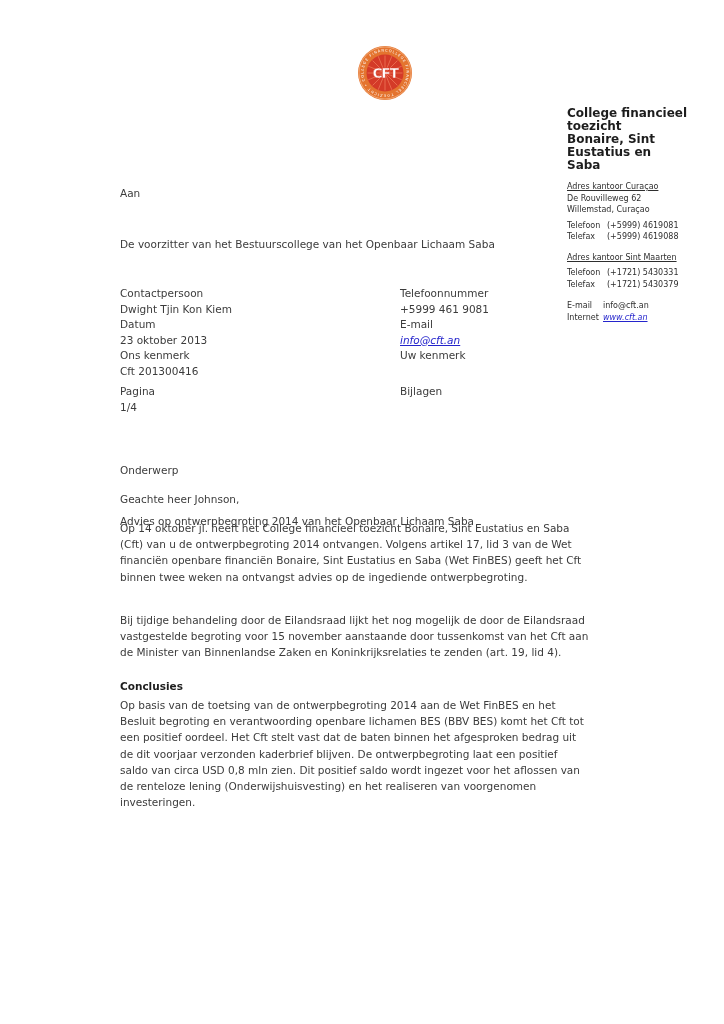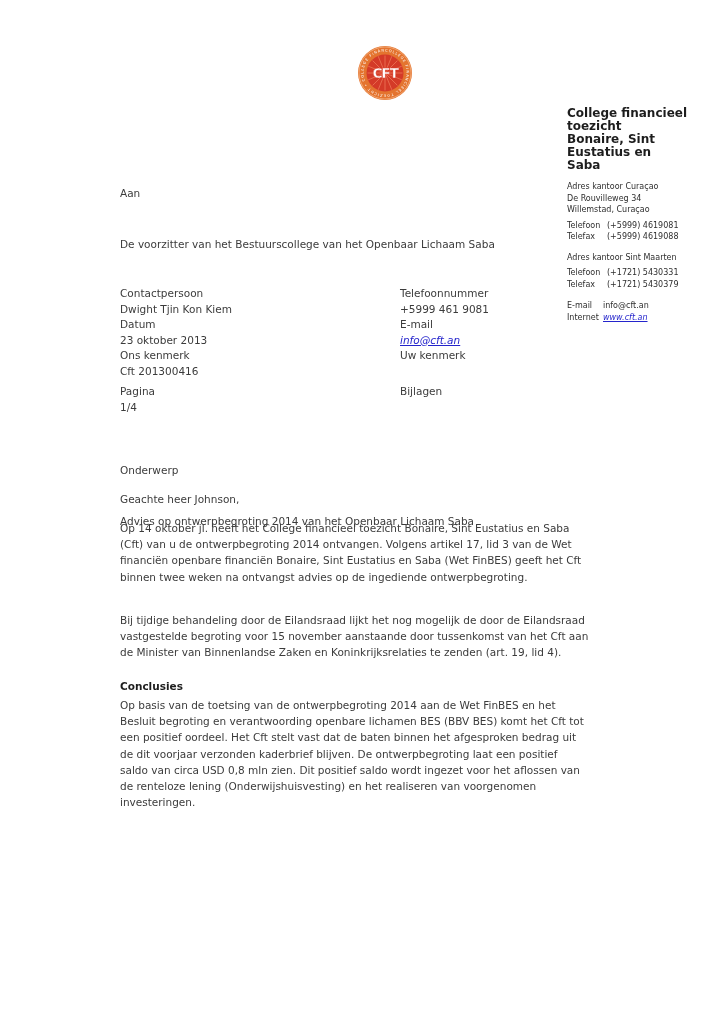--- a/index.html
+++ b/index.html
@@ -14,21 +14,21 @@
   }
   
   .logo { position:absolute; left:357px; top:45px; width:56px; height:56px; }
   
   .sidebar {
     position:absolute; left:567px; top:107px; width:152px;
     font-size:8px; line-height:11.5px; color:#2e2e2e;
   }
   .org-name { font-weight:bold; font-size:12px; line-height:13px; white-space:pre-line; color:#1d1d1d; }
   .office { margin-top:9px; }
-  .office-heading { }
+  .office-heading { text-decoration:underline; }
   .addr-lines { white-space:pre-line; }
   .tel-block { margin-top:4px; }
   .kv-row { display:flex; }
   .kv-row .k { min-width:40px; flex:0 0 auto; }
   .net-block { margin-top:10px; }
   .net-block .k { min-width:36px; }
   a.link, .link { color:#2424cc; text-decoration:underline; cursor:pointer;font-style:italic; }
   
   .recipient { position:absolute; left:120px; top:151px; font-size:10.5px; line-height:17px; white-space:pre; }
   .meta-left  { position:absolute; left:120px; top:286px; font-size:10.5px; }
@@ -73,21 +73,21 @@
     </svg>
   </div>
 
   <div class="sidebar">
     <div class="org-name">College financieel toezicht
 Bonaire, Sint Eustatius en
 Saba</div>
 
     <div class="office">
       <div class="office-heading">Adres kantoor Curaçao</div>
-      <div class="addr-lines">De Rouvilleweg 34
+      <div class="addr-lines">De Rouvilleweg 62
 Willemstad, Curaçao</div>
       <div class="tel-block">
         <div class="kv-row">
           <span class="k">Telefoon</span>
           <span class="v">(+5999) 4619081</span>
         </div>
         <div class="kv-row">
           <span class="k">Telefax</span>
           <span class="v">(+5999) 4619088</span>
         </div>

